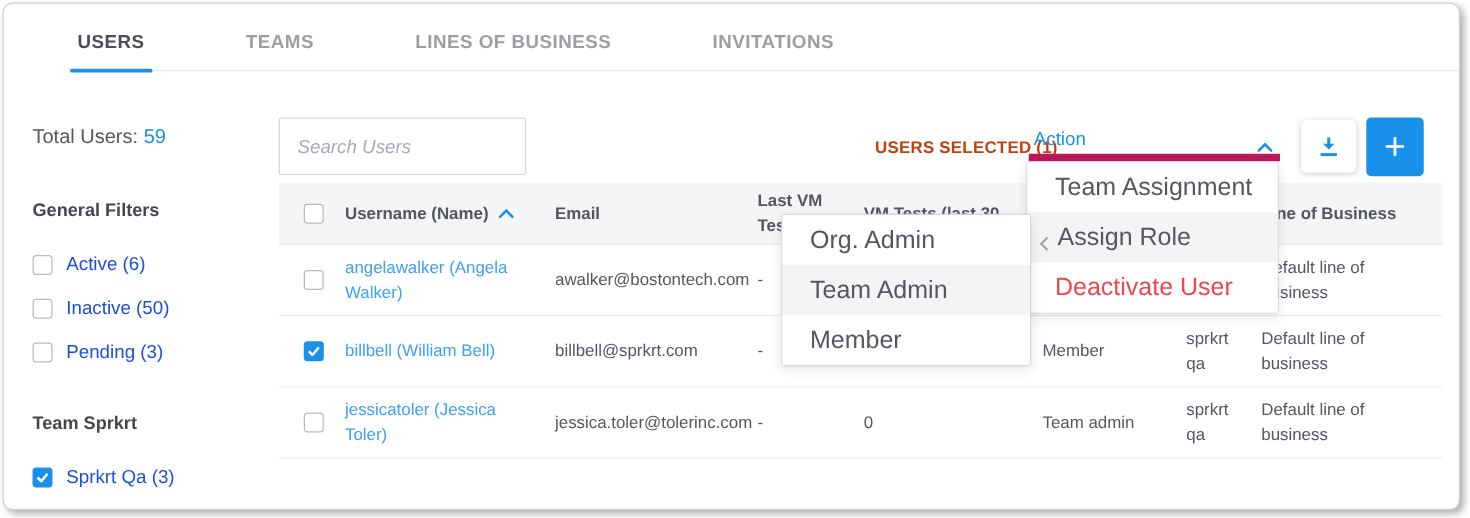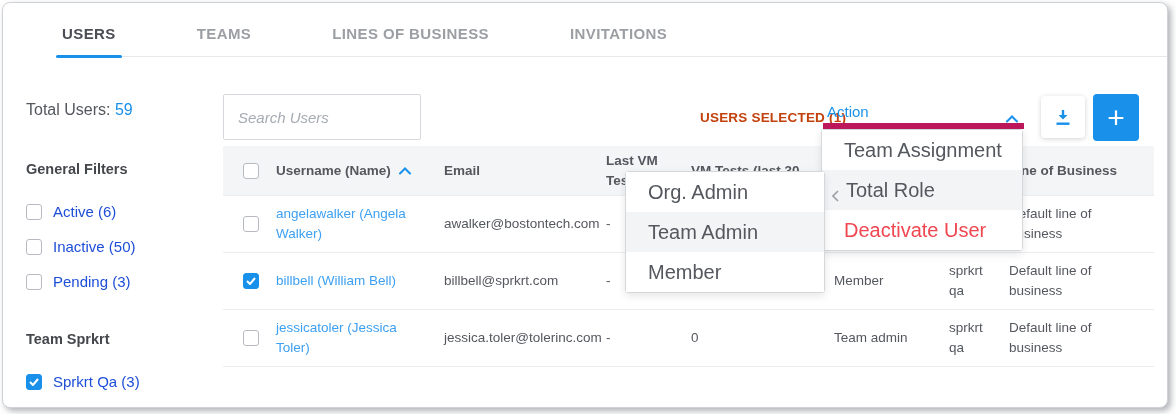--- a/index.html
+++ b/index.html
@@ -244,21 +244,21 @@
     </div>
 
     <div class="menu action-menu">
       <div class="mi">Team Assignment</div>
       <div class="mi hl has-sub">
         <span class="chev-left">
           <svg width="7" height="12" viewBox="0 0 7 12">
             <polyline points="6,1 1,6 6,11" fill="none" stroke="#9aa0a6" stroke-width="1.6"></polyline>
             </svg>
         </span>
-        <span>Total Role</span>
+        <span>Assign Role</span>
       </div>
       <div class="mi danger">Deactivate User</div>
     </div>
 
     <div class="menu role-submenu">
       <div class="mi">Org. Admin</div>
       <div class="mi hl">Team Admin</div>
       <div class="mi">Member</div>
     </div>
 

